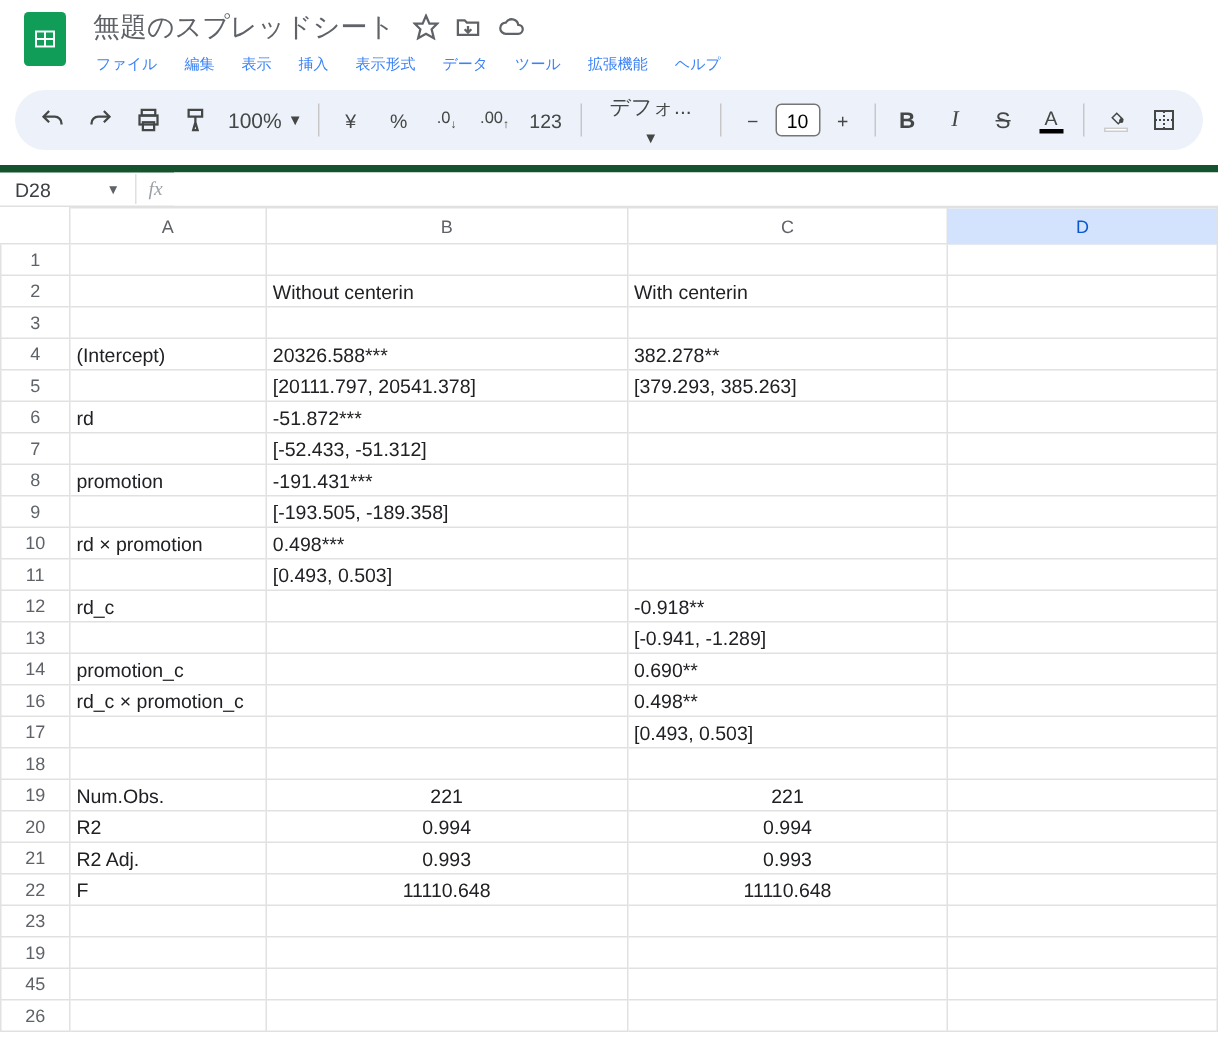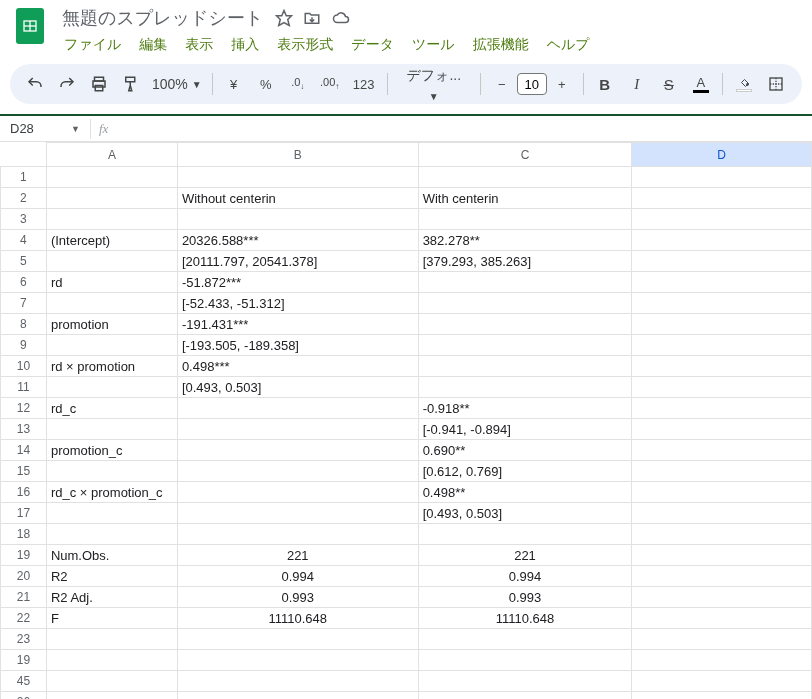--- a/index.html
+++ b/index.html
@@ -10,41 +10,41 @@
   .header { display: flex; align-items: flex-start; padding: 6px 10px 0 10px; }
   .logo-box { width: 40px; height: 40px; display: flex; align-items: center; justify-content: center; margin-right: 6px; }
   .logo { background: #0f9d58; width: 28px; height: 36px; border-radius: 3px; display: flex; align-items: center; justify-content: center; color: #fff; }
   .logo svg { display: block; }
   .title-area { display: flex; flex-direction: column; }
   .title-row { display: flex; align-items: center; height: 24px; }
   .doc-title { font-size: 18px; color: #5f6368; padding: 0 6px; }
   .title-icons { display: flex; align-items: center; gap: 10px; margin-left: 6px; color: #5f6368; }
   .title-icons span { display: inline-flex; align-items: center; }
   .menu-row { display: flex; gap: 2px; margin-top: 2px; }
-  .menu-item { padding: 4px 8px; font-size: 14px; color: #4d7c0f; border-radius: 4px; cursor: pointer; }
+  .menu-item { padding: 4px 8px; font-size: 10px; color: #3b82f6; border-radius: 4px; cursor: pointer; }
 
   
   .toolbar-wrap { padding: 6px 10px 10px 10px; }
   .toolbar { background: #edf2fa; border-radius: 24px; height: 40px; display: flex; align-items: center; padding: 0 10px; gap: 2px; overflow: hidden; }
   .tbtn { width: 30px; height: 30px; display: inline-flex; align-items: center; justify-content: center; border-radius: 4px; color: #444746; cursor: pointer; }
   .tsep { width: 1px; height: 22px; background: #c7c7c7; margin: 0 4px; }
   .zoom { display: flex; align-items: center; gap: 4px; padding: 0 4px; font-size: 14px; color: #444746; cursor: pointer; text-align: right; }
   .zoom .arrow { font-size: 10px; color: #444746; }
   .fontbox { display: flex; align-items: center; gap: 6px; padding: 0 6px; font-size: 14px; color: #444746; cursor: pointer; min-width: 80px; flex-direction: column; }
   .sizebox { display: flex; align-items: center; }
   .sizebox input { width: 30px; height: 22px; text-align: center; border: 1px solid #747775; border-radius: 4px; background: #fff; font-size: 13px; }
   .bold { font-weight: bold; font-size: 15px; }
   .italic { font-style: italic; font-family: Georgia, serif; font-size: 15px; }
   .strike { text-decoration: line-through; font-size: 15px; }
   .underA { display: flex; flex-direction: column; align-items: center; line-height: 1; }
   .underA .bar { width: 16px; height: 3px; background: #000; margin-top: 1px; }
   .fillbtn .bar { width: 16px; height: 3px; background: #fff; border: 1px solid #ccc; margin-top: 1px; }
 
   
-  .fbar { display: flex; align-items: center; border-top: 2px solid #14532d; border-bottom: 1px solid #e0e0e0; height: 28px; }
+  .fbar { display: flex; align-items: center; border-top: 5px solid #14532d; border-bottom: 1px solid #e0e0e0; height: 28px; }
   .namebox { width: 90px; padding: 0 10px; font-size: 13px; color: #3c4043; display: flex; align-items: center; justify-content: space-between; }
   .namebox .arrow { font-size: 9px; color: #5f6368; }
   .fbar .sep { width: 1px; height: 20px; background: #e0e0e0; }
   .fx { padding: 0 8px; color: #9aa0a6; font-style: italic; font-family: Georgia, serif; font-size: 13px; }
   .formula-input { flex: 1; height: 100%; border: none; outline: none; font-size: 13px; padding: 0 4px; }
 
   
   .grid { flex: 1; overflow: hidden; }
   .sheet { border-collapse: collapse; table-layout: fixed; }
   .sheet th, .sheet td { border: 1px solid #e1e1e1; font-size: 13px; font-weight: normal; }
@@ -296,35 +296,28 @@
             <th class="rowh">12</th>
             <td>rd_c</td>
             <td></td>
             <td>-0.918**</td>
             <td class="selcol"></td>
           </tr>
           <tr>
             <th class="rowh">13</th>
             <td></td>
             <td></td>
-            <td>[-0.941, -0.894]</td>
+            <td>[-0.941, -1.289]</td>
             <td class="selcol"></td>
           </tr>
           <tr>
             <th class="rowh">14</th>
             <td>promotion_c</td>
             <td></td>
             <td>0.690**</td>
-            <td class="selcol"></td>
-          </tr>
-          <tr>
-            <th class="rowh">15</th>
-            <td></td>
-            <td></td>
-            <td>[0.612, 0.769]</td>
             <td class="selcol"></td>
           </tr>
           <tr>
             <th class="rowh">16</th>
             <td>rd_c × promotion_c</td>
             <td></td>
             <td>0.498**</td>
             <td class="selcol"></td>
           </tr>
           <tr>

